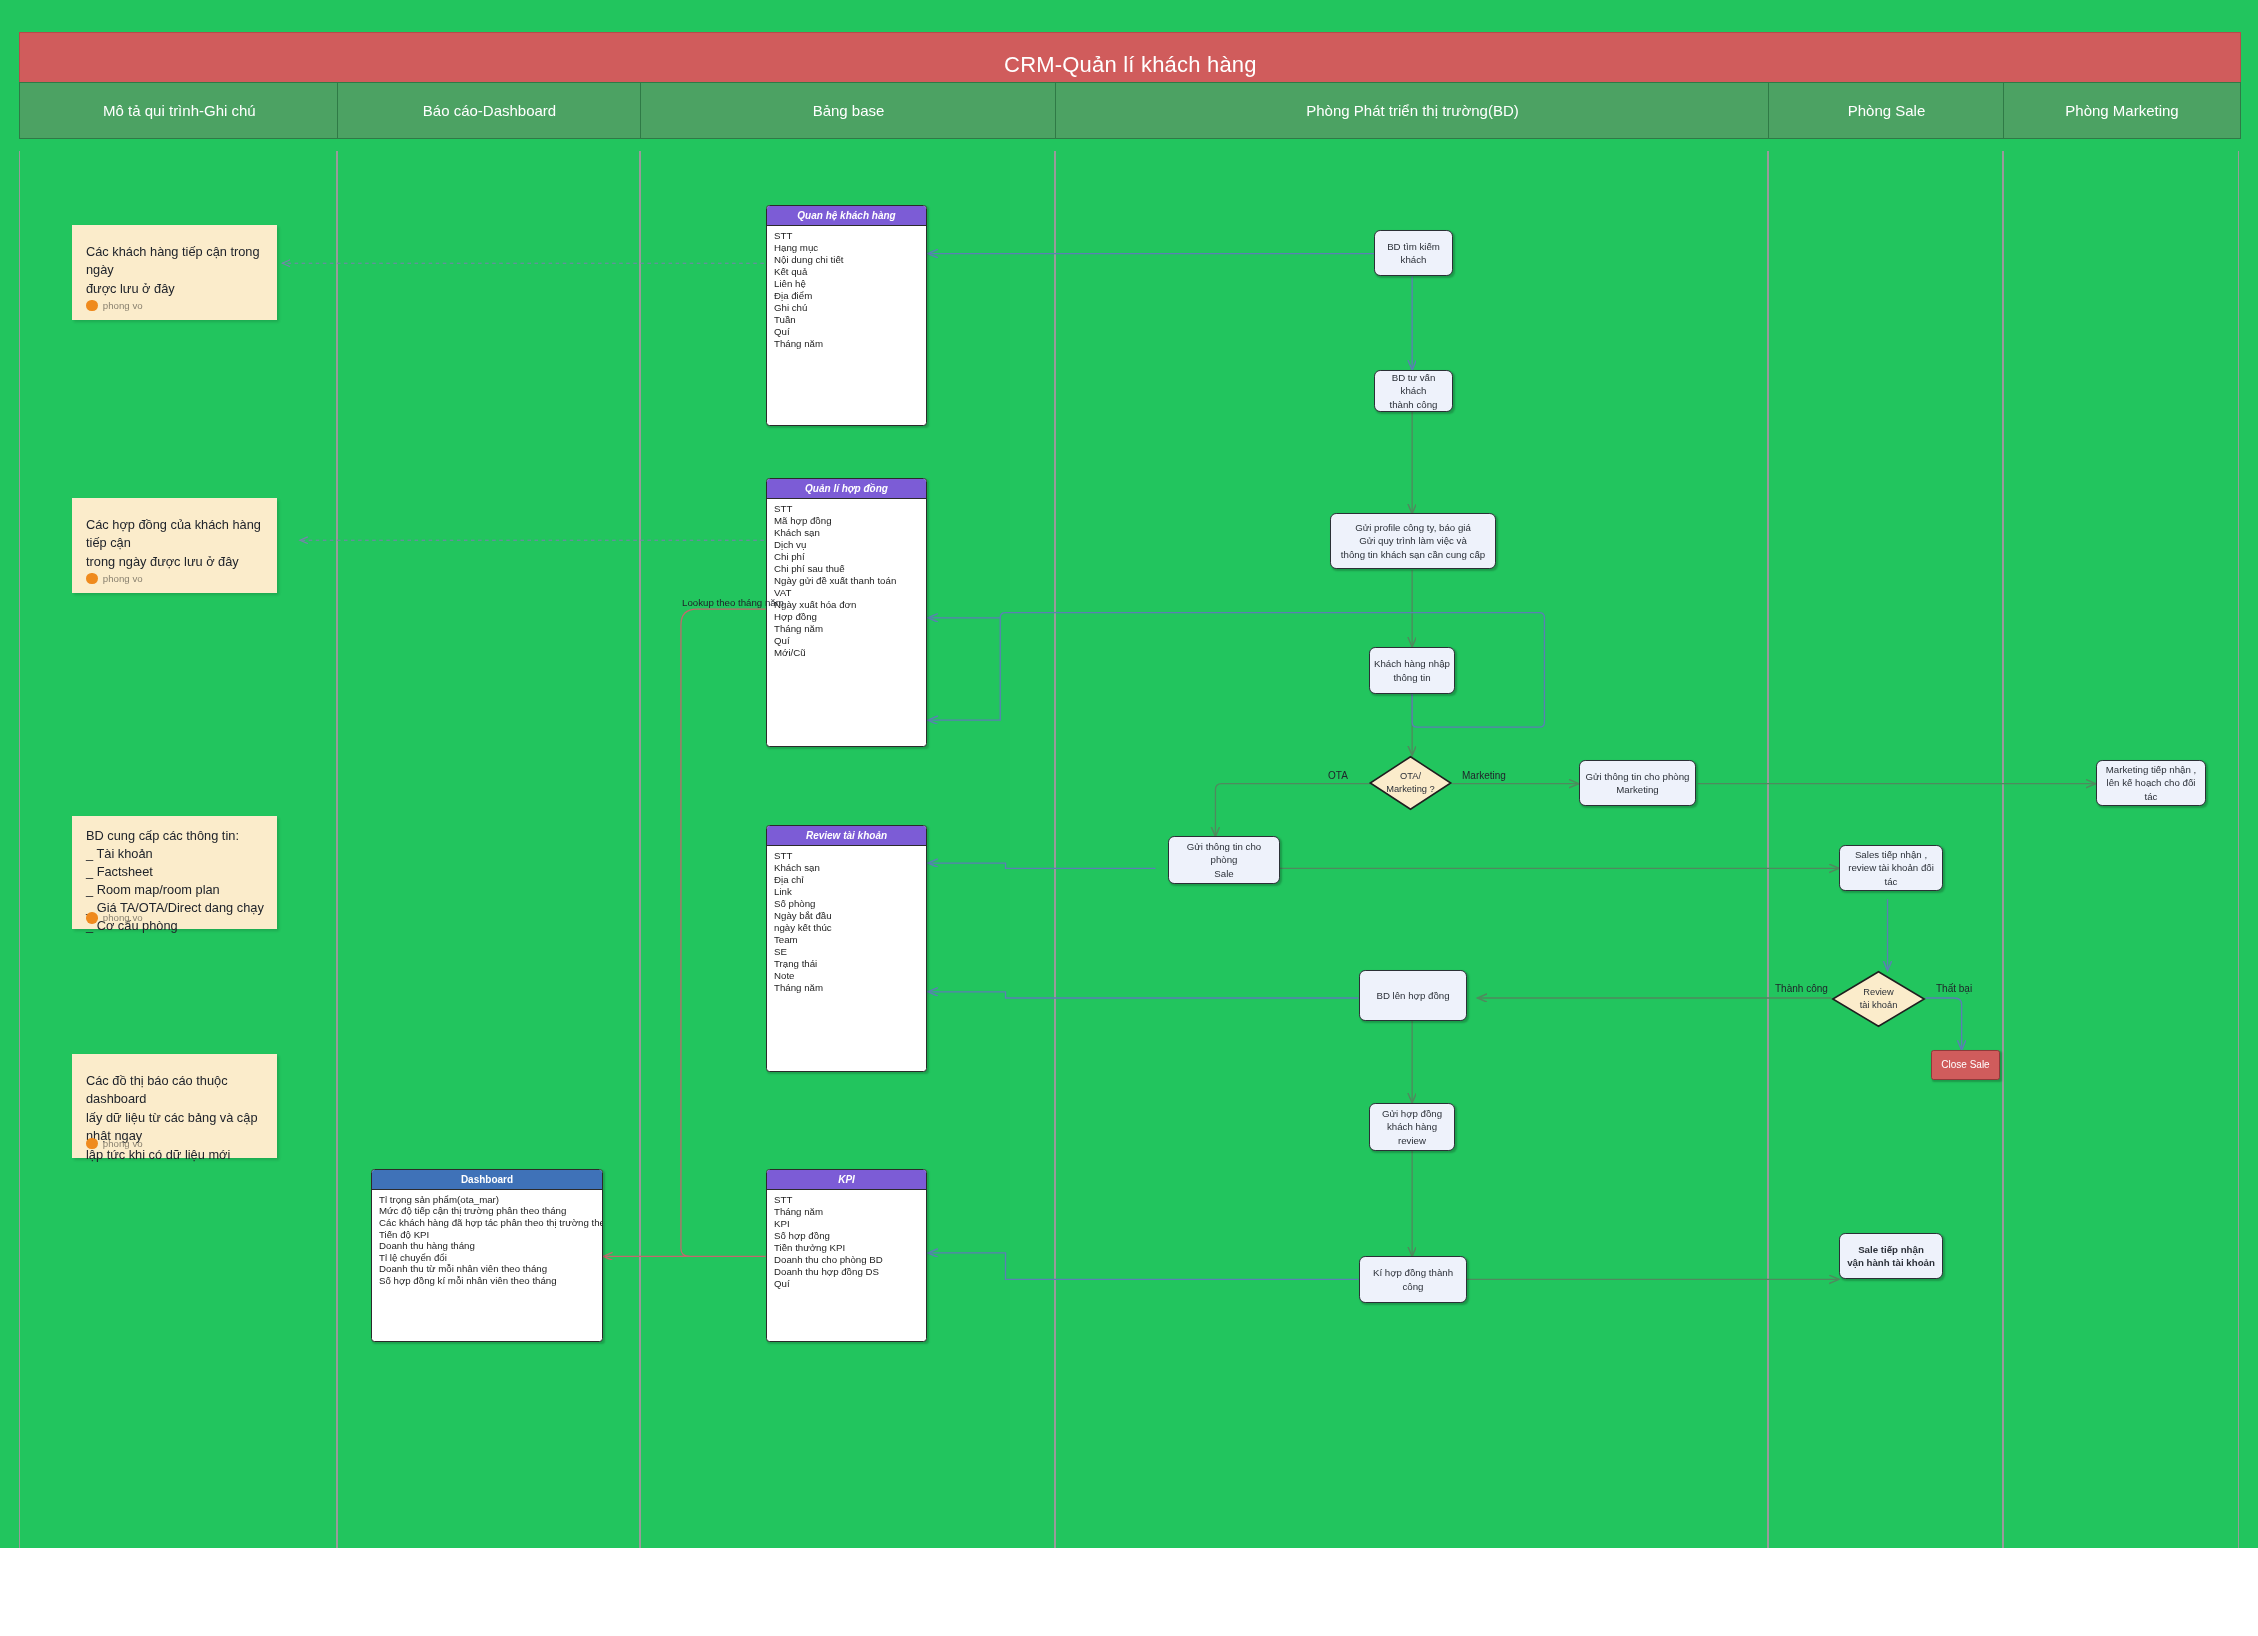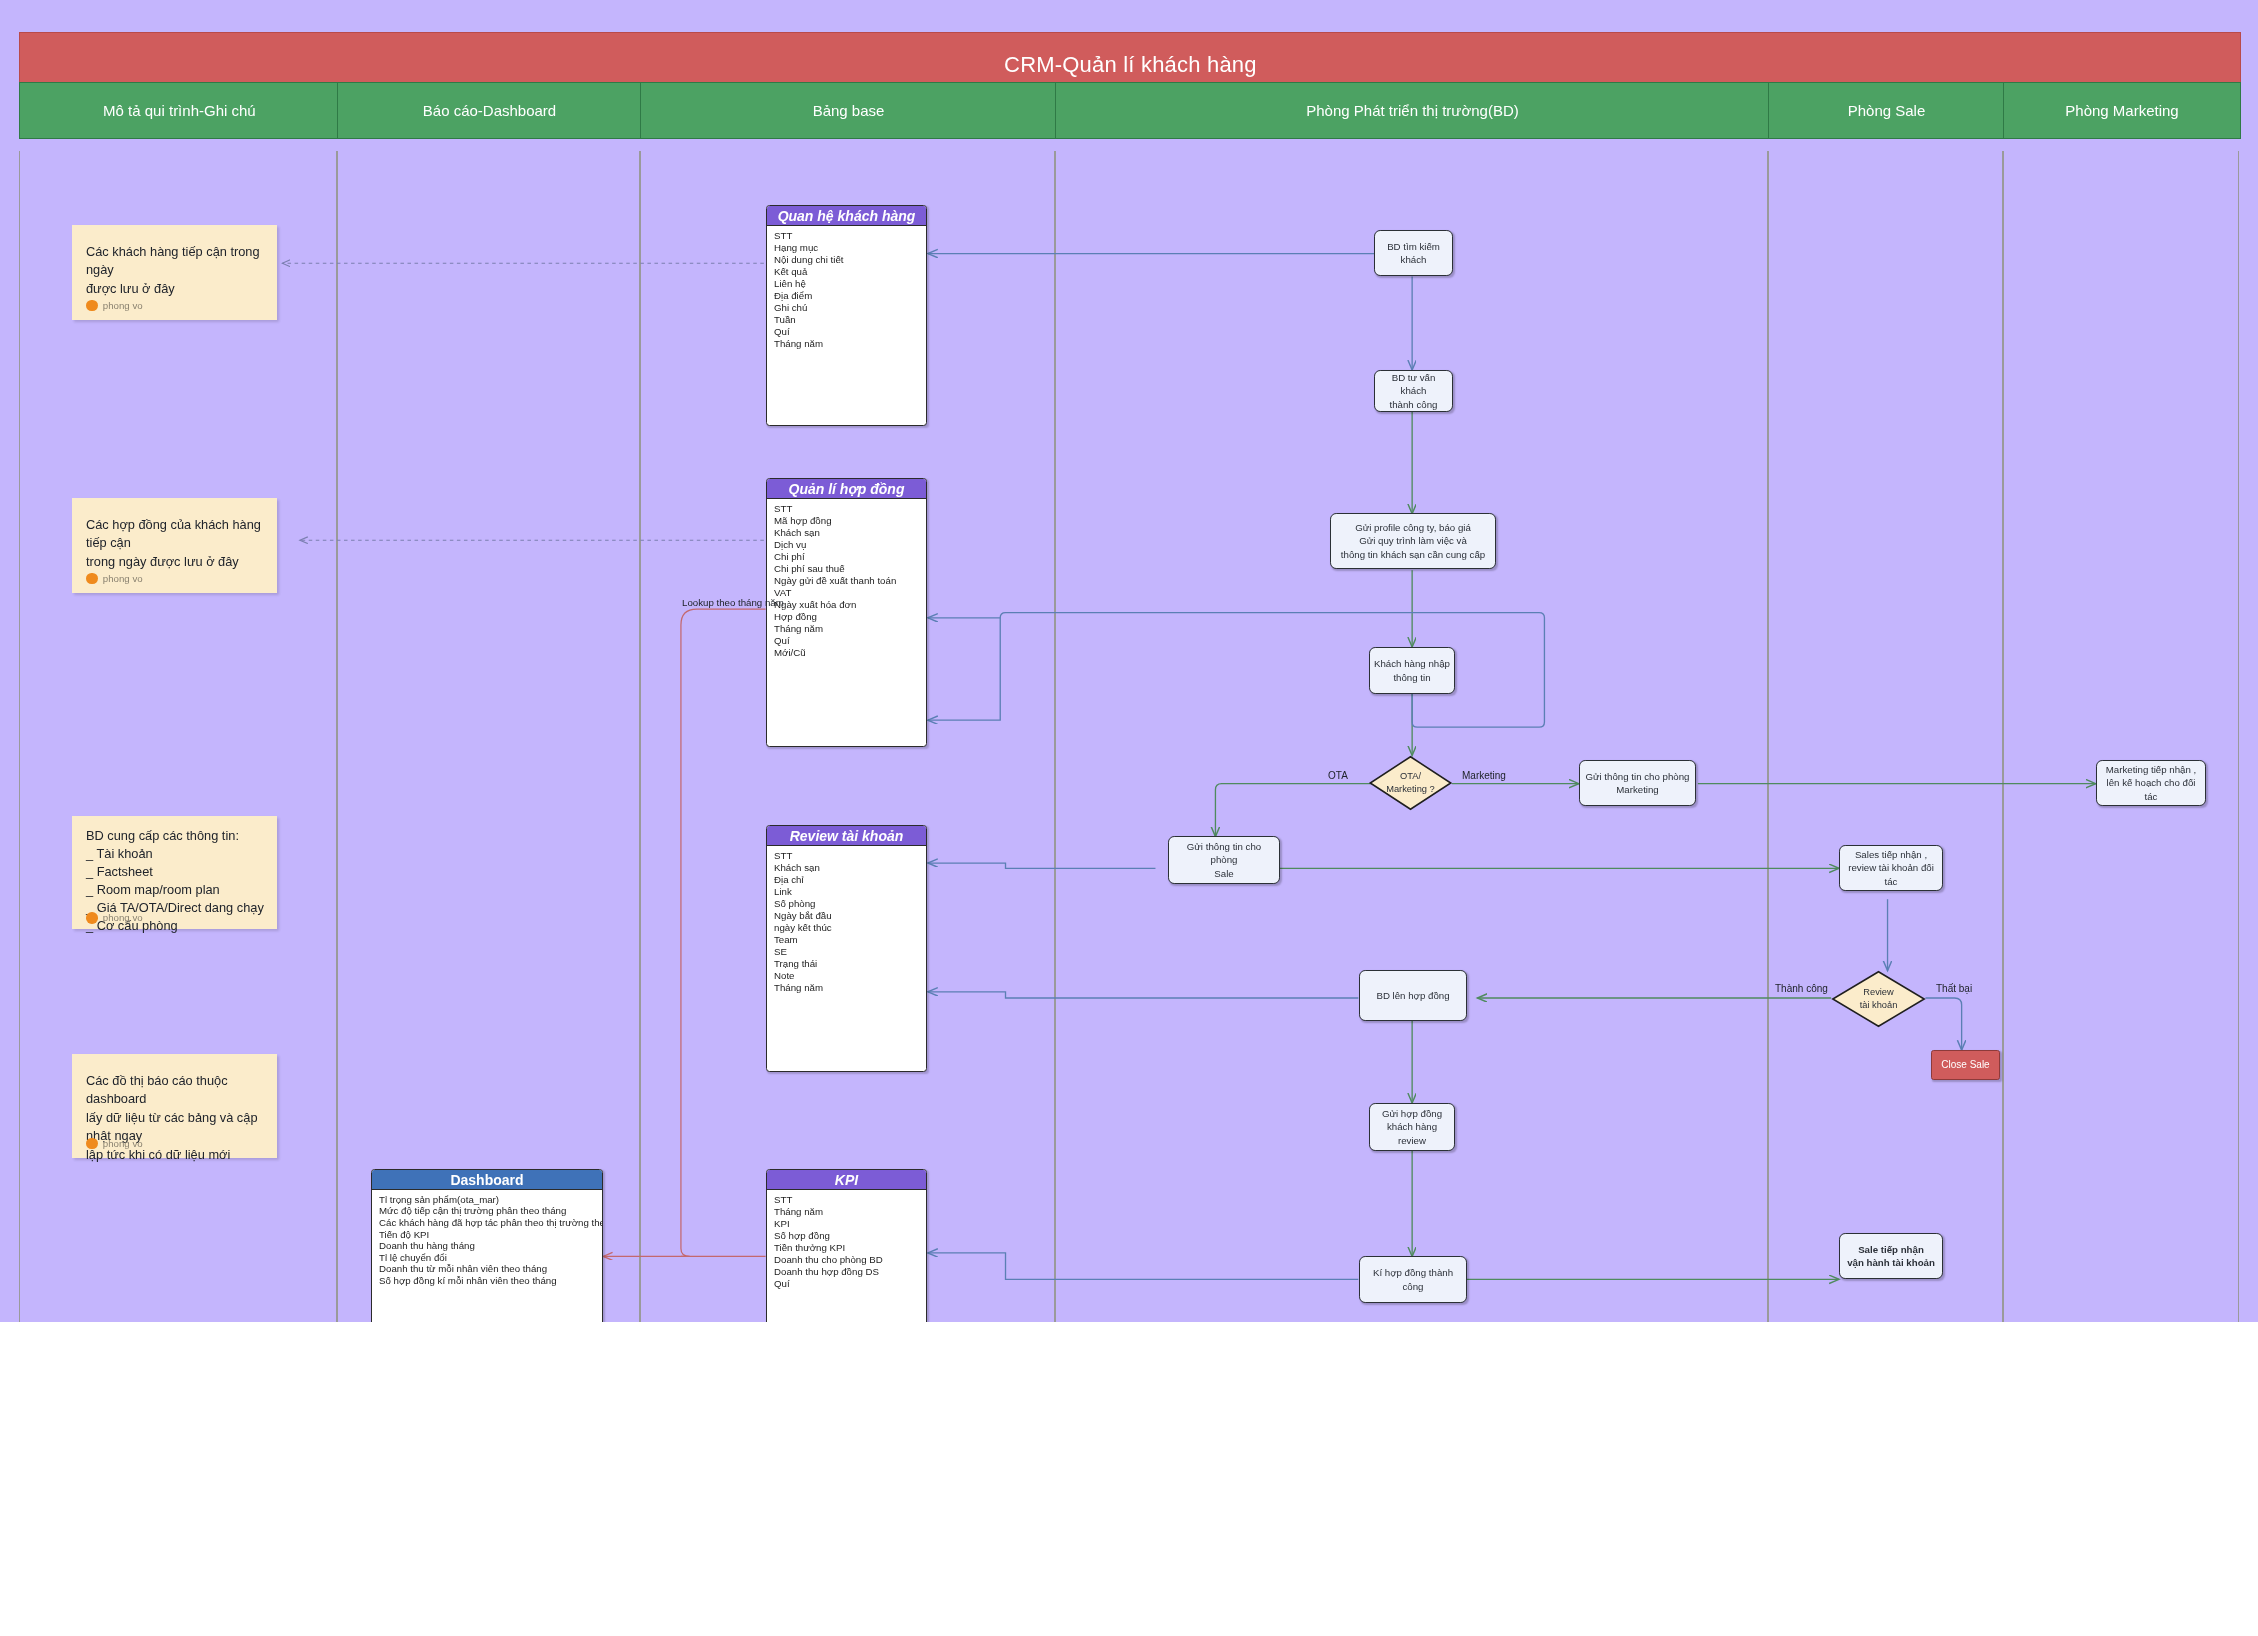--- a/index.html
+++ b/index.html
@@ -1,17 +1,17 @@
 <!DOCTYPE html>
 <html style="font-size:14px"><head>
 <meta charset="utf-8">
 <style>
   html,body{margin:0;padding:0;background:#ffffff;}
   body{font-family:"Liberation Sans","DejaVu Sans",sans-serif;}
-  #canvas{position:relative;width:2258px;height:1322px;background:#c4b5fd;overflow:hidden;}
+  #canvas{position:relative;width:2258px;height:1548px;background:#22c55e;overflow:hidden;}
 
   
   .title-bar{
     position:absolute;left:19.4px;top:32px;width:2220px;height:64px;
     background:#d05c5c;border:0.9px solid #b94a4a;
     display:flex;align-items:center;justify-content:center;
     color:#ffffff;font-size:22px;letter-spacing:0.2px;
   }
   .lane-head{
     position:absolute;top:82px;height:55px;
@@ -44,21 +44,21 @@
     background:#ef8a1d;display:inline-block;flex:0 0 auto;
   }
 
   
   .tbl{
     position:absolute;background:#ffffff;border:1.3px solid #2b2b2b;border-radius:3.5px;
     box-shadow:1.8px 1.8px 1.8px rgba(0,0,0,.18);box-sizing:border-box;overflow:hidden;
   }
   .tbl-head{
     height:19.4px;display:flex;align-items:center;justify-content:center;
-    color:#ffffff;font-size:14px;font-style:italic;font-weight:bold;
+    color:#ffffff;font-size:10px;font-style:italic;font-weight:bold;
     border-bottom:0.9px solid #2b2b2b;
   }
   .tbl.purple .tbl-head{background:#7c5cd6;}
   .tbl.blue .tbl-head{background:#3f72b8;font-style:normal;}
   .tbl-rows{padding:3.5px 0 3.5px 0;}
   .tbl-row{
     font-size:9.7px;color:#1d1d1d;padding:0 0 0 7px;line-height:12px;
     height:12px;white-space:nowrap;
   }
   .tbl.blue .tbl-row{line-height:11.6px;height:11.6px;}

